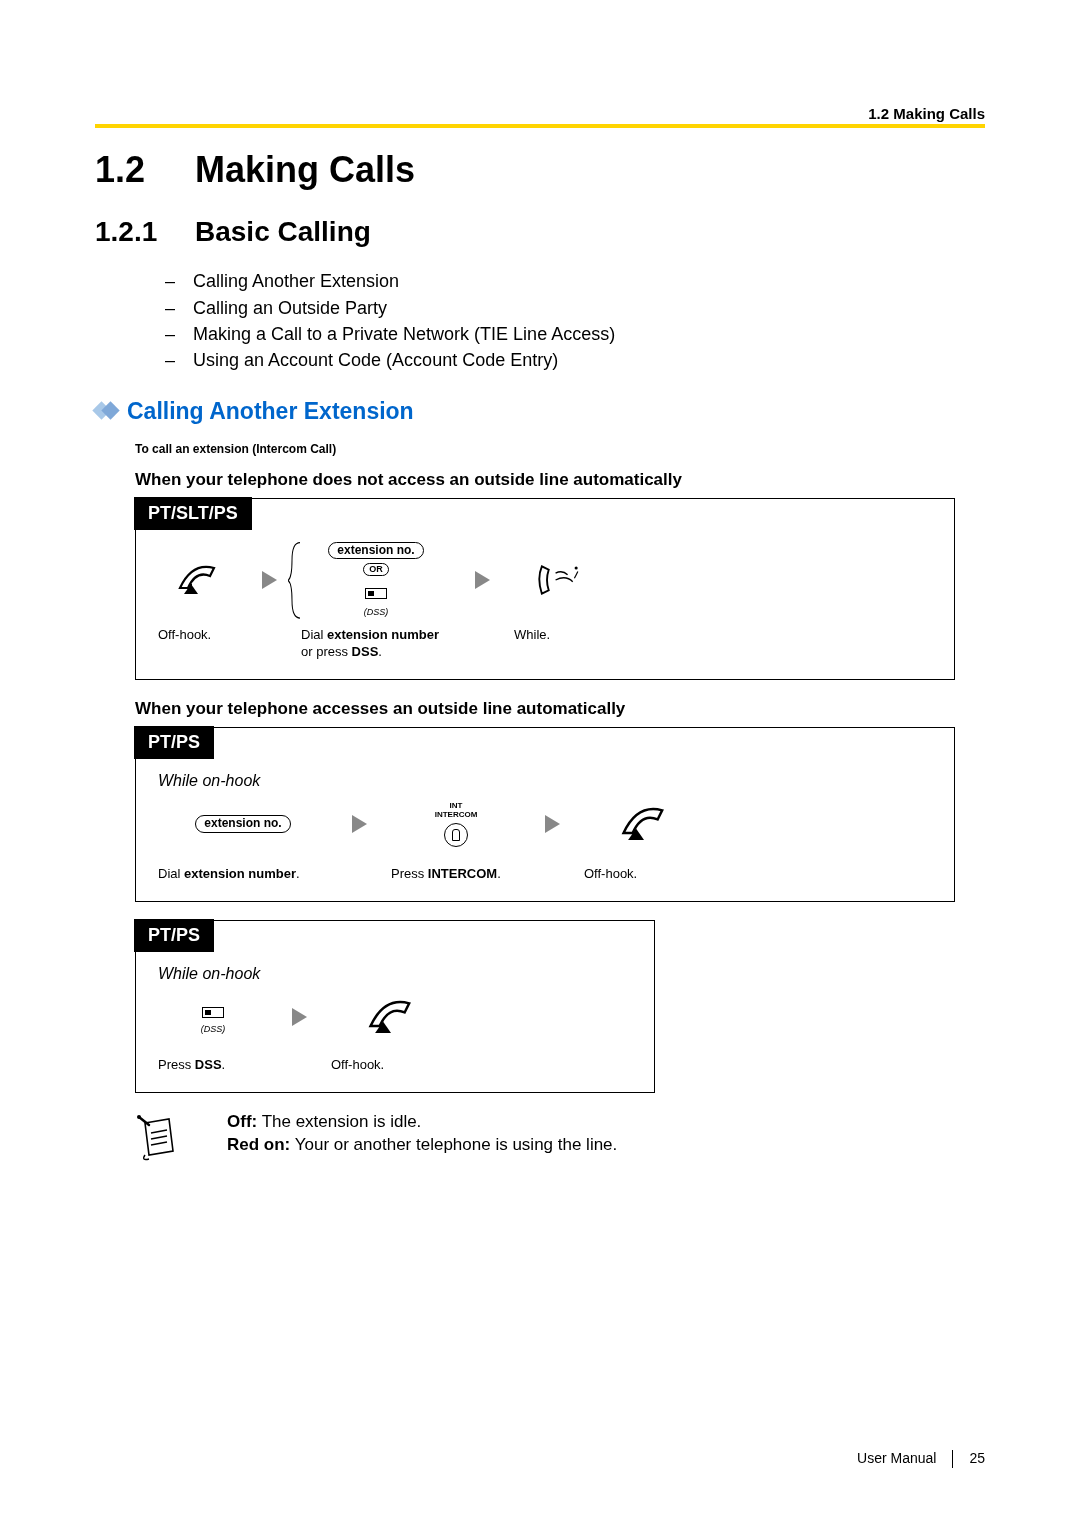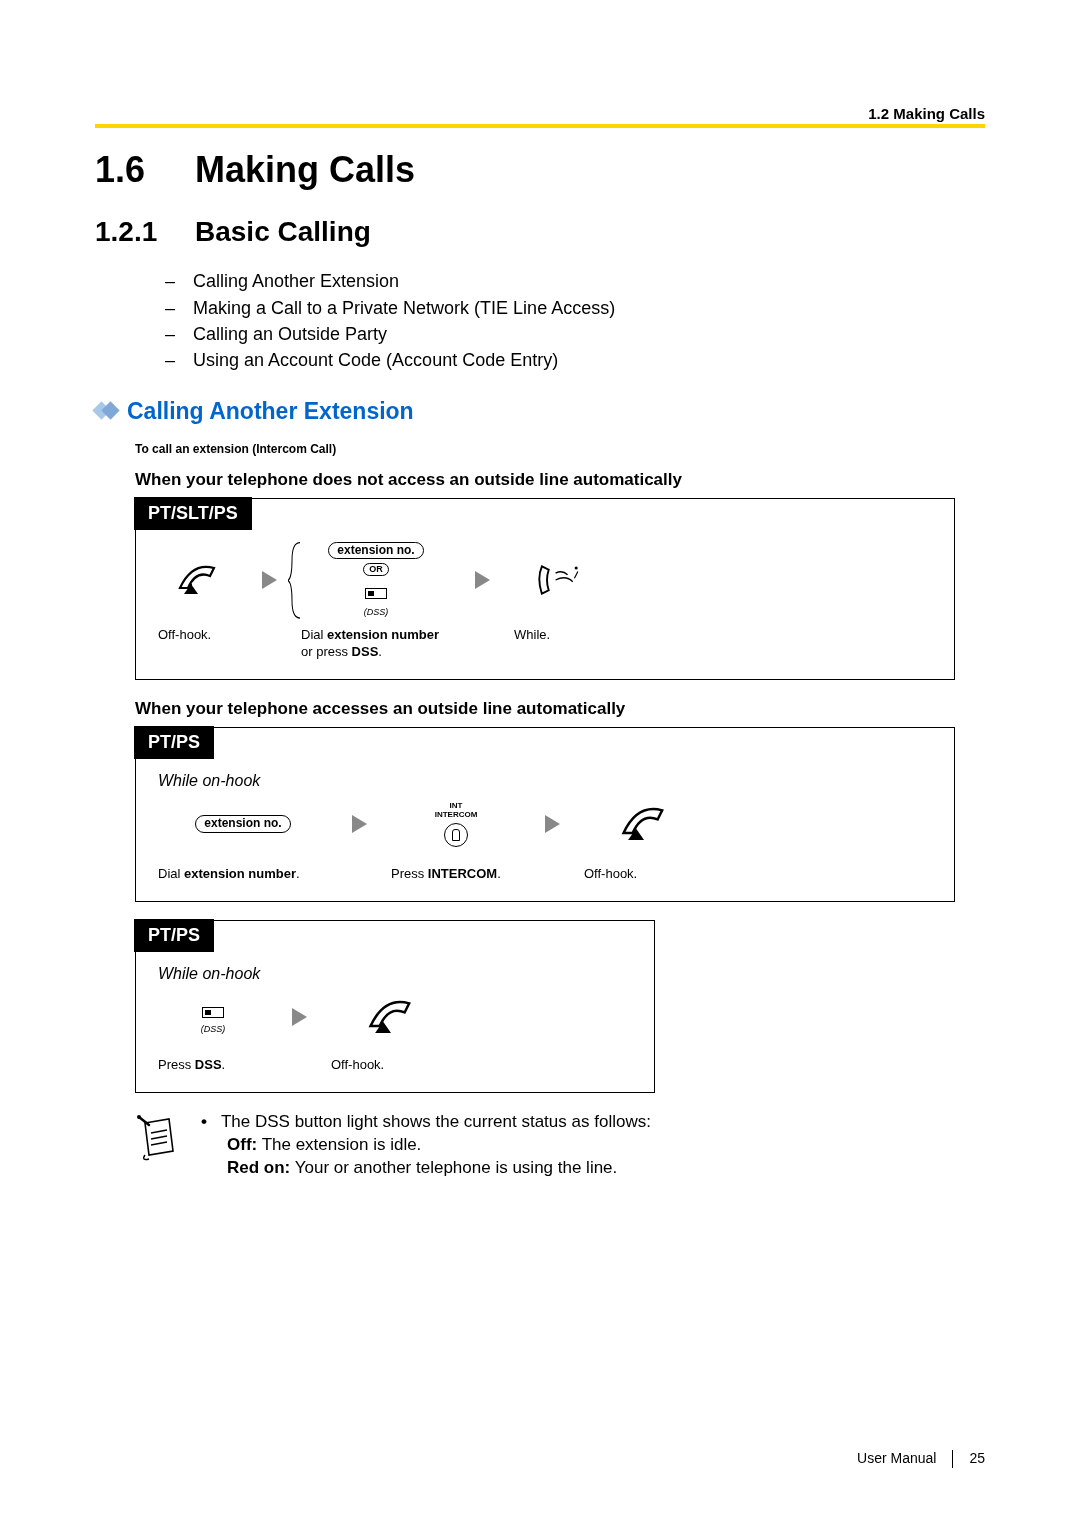--- a/index.html
+++ b/index.html
@@ -151,31 +151,31 @@
   .cap b { font-weight: bold; }
   .int-top { font-size:8px; font-weight:bold; line-height:1; }
 </style>
 </head>
 <body>
 
 <div class="header-right">1.2 Making Calls</div>
 <div class="yellow-rule"></div>
 
 <h1 class="section">
-  <span class="num">1.6</span><span>Making Calls</span>
+  <span class="num">1.2</span><span>Making Calls</span>
 </h1>
 
 <h2 class="subsection">
   <span class="num">1.2.1</span><span>Basic Calling</span>
 </h2>
 
 <ul class="dash">
   <li>Calling Another Extension</li>
+  <li>Calling an Outside Party</li>
   <li>Making a Call to a Private Network (TIE Line Access)</li>
-  <li>Calling an Outside Party</li>
   <li>Using an Account Code (Account Code Entry)</li>
 </ul>
 
 <div class="feature-heading">
   <span class="diamond"></span>
   <span>Calling Another Extension</span>
 </div>
 
 <div class="sub-bold">To call an extension (Intercom Call)</div>
 <div class="sub-bold2">When your telephone does not access an outside line automatically</div>
@@ -300,21 +300,20 @@
   <div class="note-icon">
     <svg viewBox="0 0 44 50">
       <path d="M10 12 L34 8 L38 40 L14 44 Z" fill="#fff" stroke="#000" stroke-width="1.6"></path>
       <path d="M16 22 L32 19 M16 28 L32 25 M16 34 L32 31" stroke="#000" stroke-width="1.4"></path>
       <path d="M4 6 L14 14" stroke="#000" stroke-width="2.5" stroke-linecap="round"></path>
       <circle cx="4" cy="6" r="2" fill="#000"></circle>
       <path d="M10 44 Q6 50 14 48" fill="none" stroke="#000" stroke-width="1.4"></path>
     </svg>
   </div>
   <div class="note-text">
-    <div class="bullet"><span>The DSS button light shows the current status as follows:</span></div>
     <div style="padding-left:26px"><b>Off:</b><span> The extension is idle.</span></div>
     <div style="padding-left:26px"><b>Red on:</b><span> Your or another telephone is using the line.</span></div>
   </div>
 </div>
 
 <div class="footer">
   <span>User Manual</span>
   <span class="divider"></span>
   <span>25</span>
 </div>

